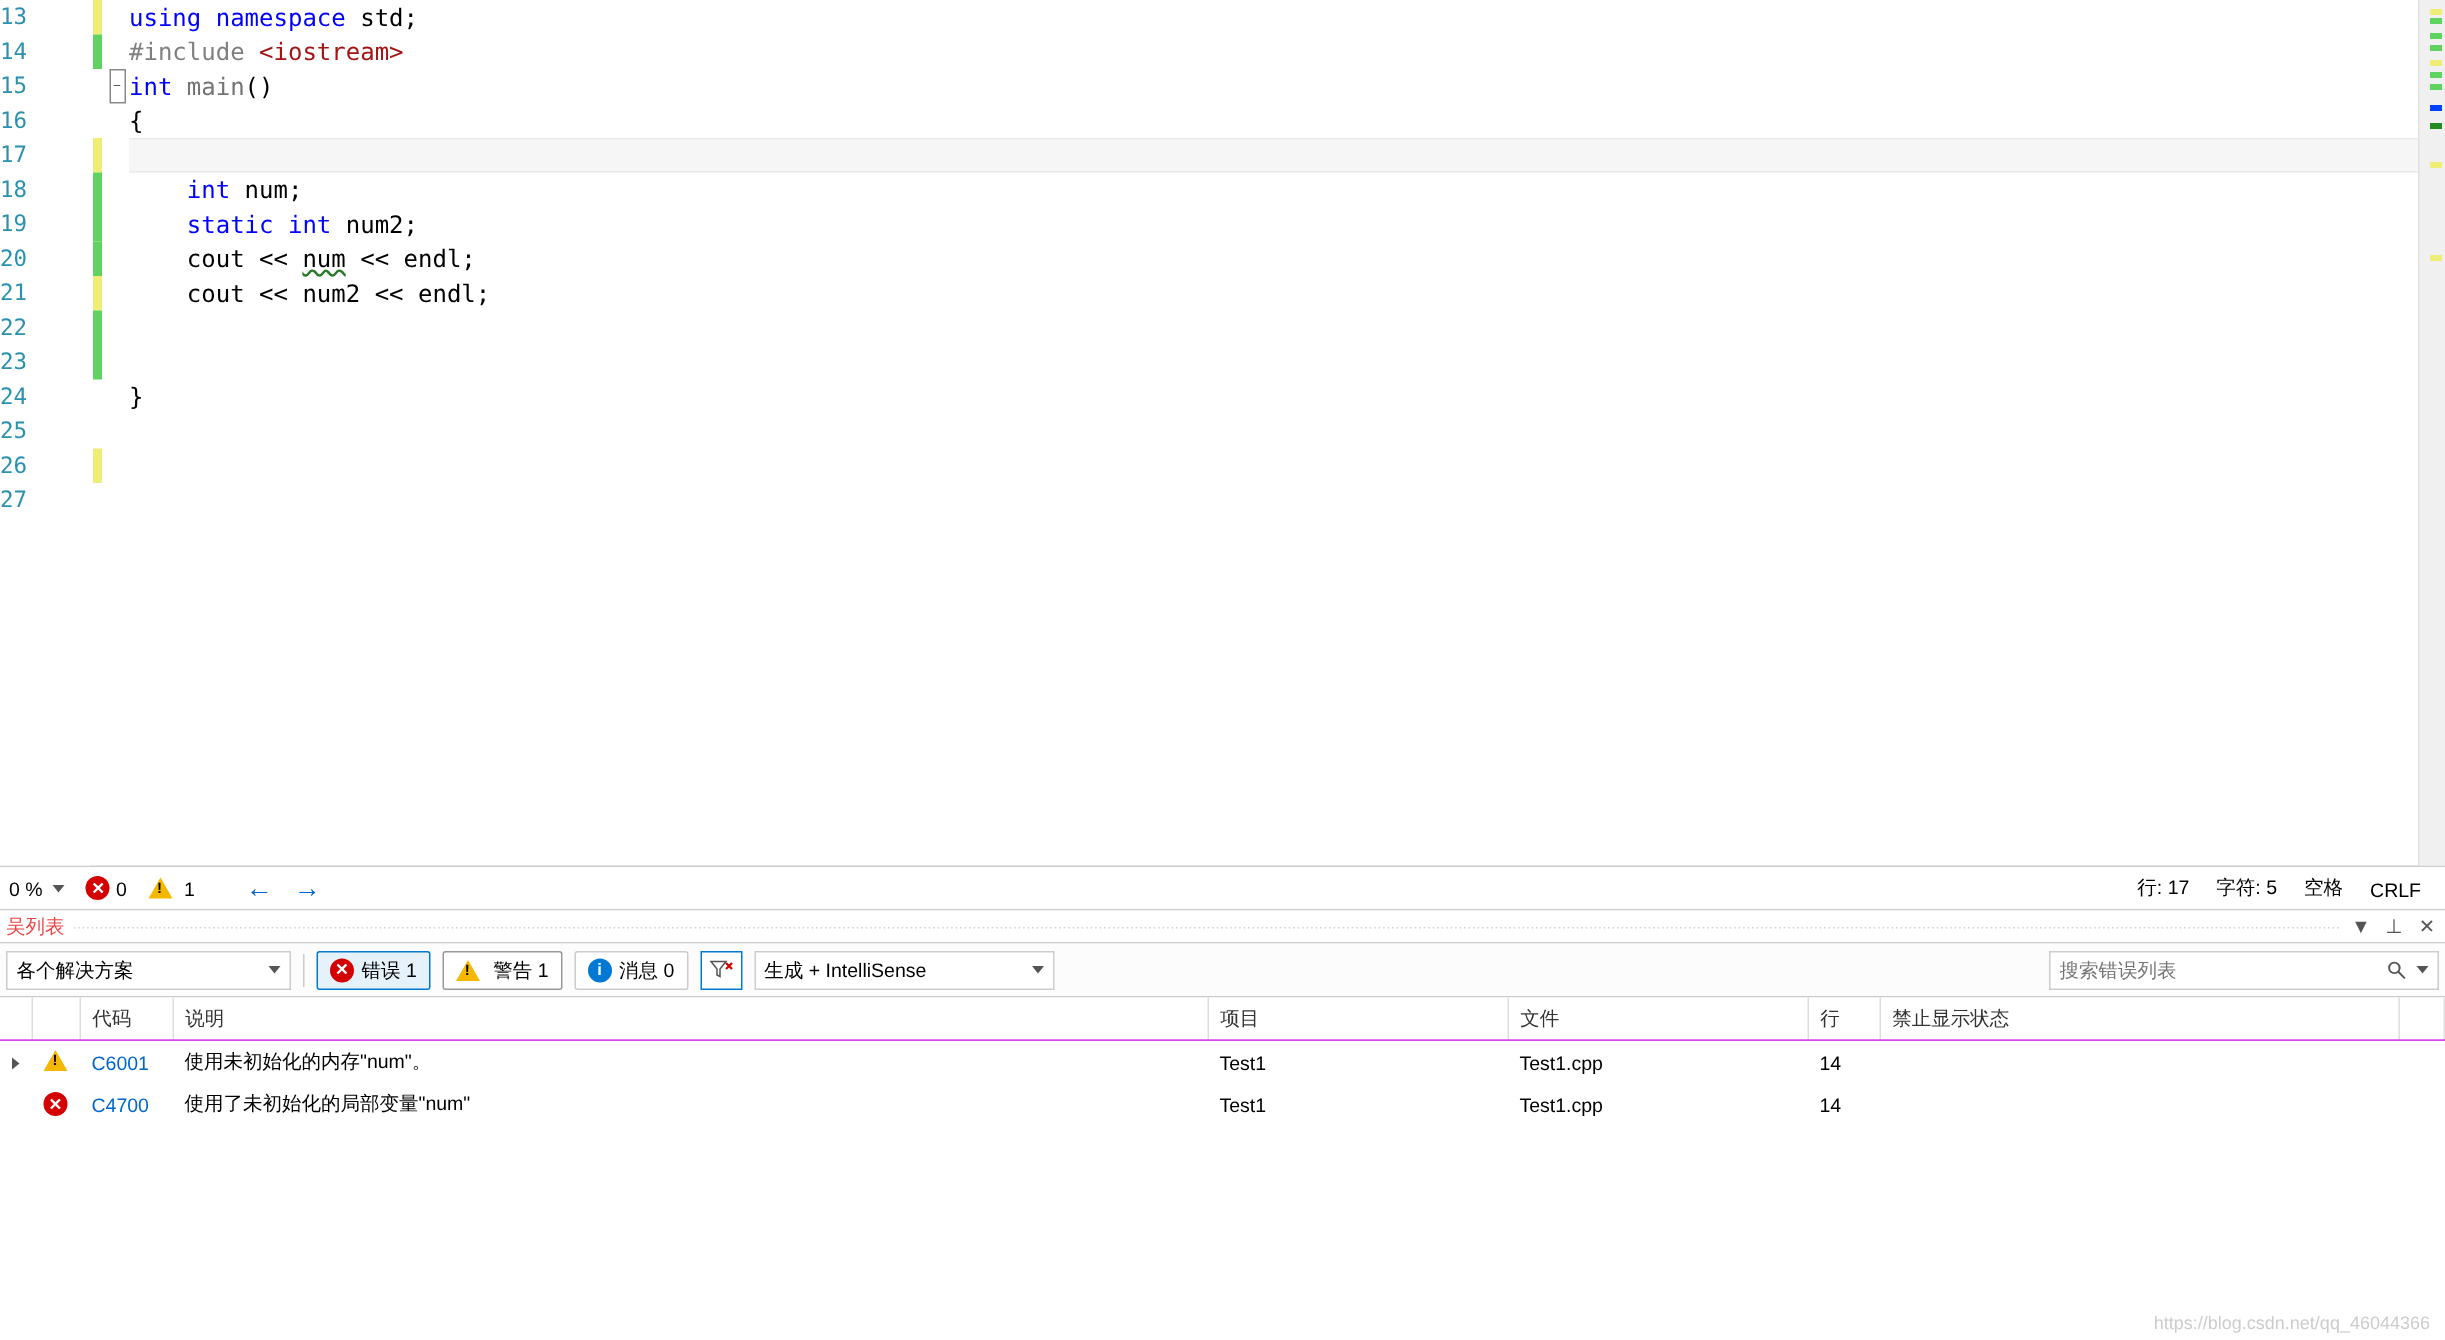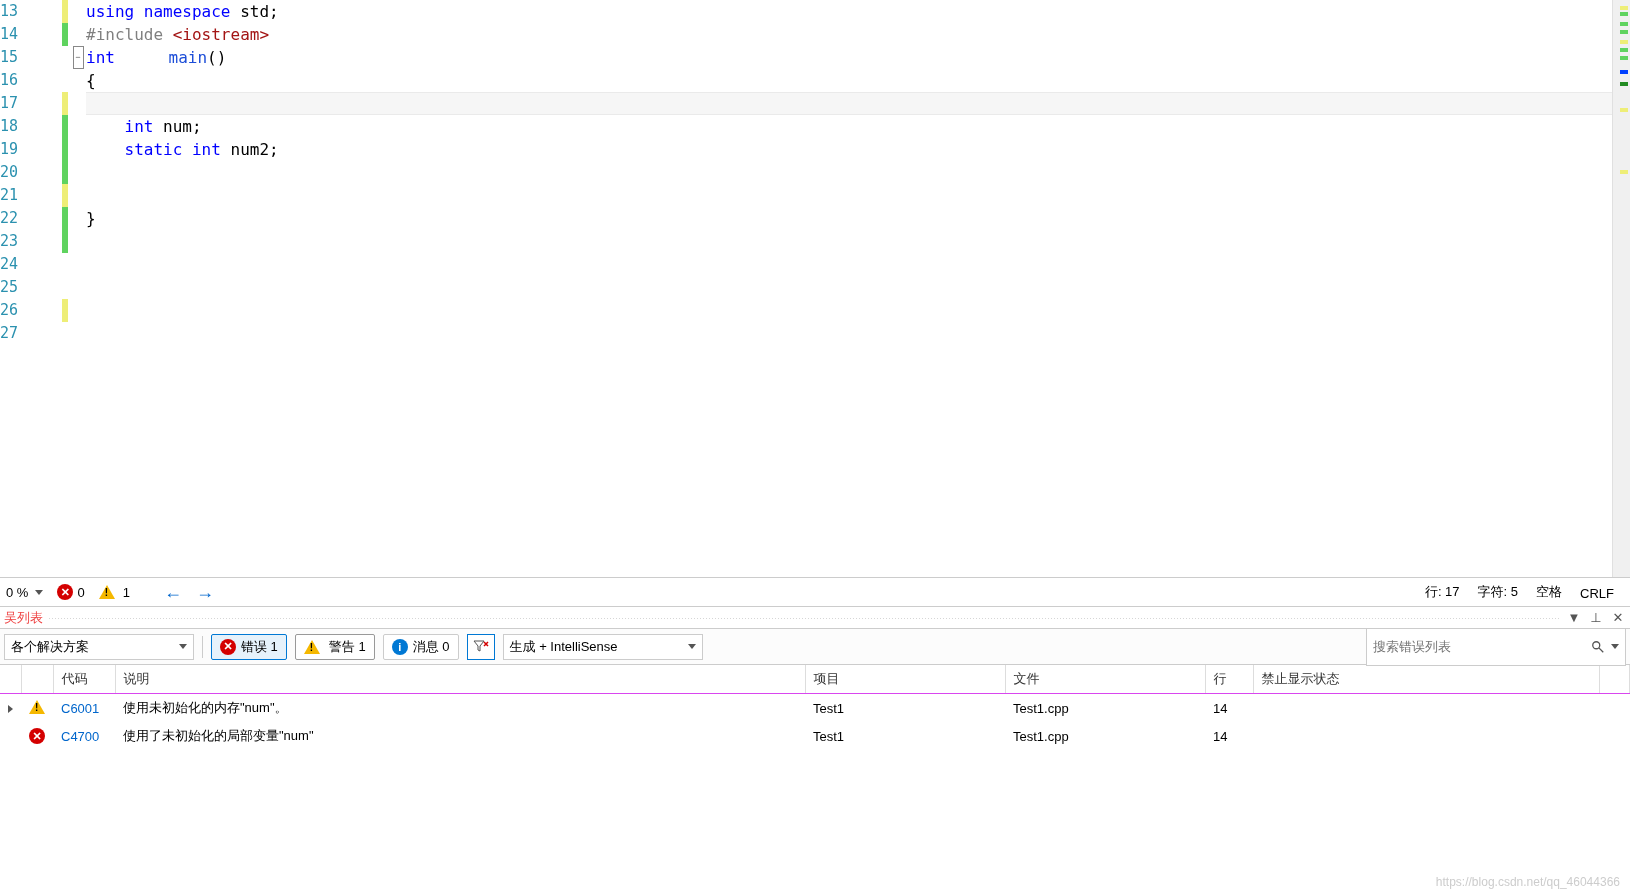--- a/index.html
+++ b/index.html
@@ -13,21 +13,21 @@
 .cb-yellow { background: #eeee77; }
 .code-outline { width: 16px; }
 .code-outline div { height: 23px; display: flex; align-items: center; justify-content: center; }
 .collapse-box { width: 11px; height: 11px; border: 1px solid #888; font-size: 9px; line-height: 9px; text-align: center; color: #555; cursor: pointer; background: #fff; }
 .code-col { flex: 1; font-family: Consolas, monospace; font-size: 16px; position: relative; }
 .code-line { height: 23px; line-height: 23px; white-space: pre; display: flex; }
 .code-line.current { background: #f6f6f6; border-top: 1px solid #eaeaea; border-bottom: 1px solid #eaeaea; height: 23px; line-height: 21px; }
 .kw-blue { color: #0000ff; }
 .kw-preproc { color: #808080; }
 .kw-red { color: #a31515; }
-.kw-teal { color: #1d4ed8; margin-left: 44px; }
+.kw-teal { color: #737373; }
 .squiggle { text-decoration: underline wavy #2a7a2a; text-decoration-skip-ink: none; }
 .txt { color: #000; }
 .scroll-right { position: absolute; right: 0; top: 0; width: 18px; height: 577px; background: #f0f0f0; border-left: 1px solid #e0e0e0; }
 .scroll-right .mark { position: absolute; right: 2px; width: 8px; height: 4px; }
 .mk-g { background: #5fd35f; }
 .mk-y { background: #eeee77; }
 .mk-b { background: #0040ff; height: 2px; width: 14px; right: 2px; }
 .mk-sq { width: 6px; height: 6px; background: #228b22; right: 3px; }
 
 .status-bar { height: 30px; border-top: 1px solid #ccc; border-bottom: 1px solid #ccc; display: flex; align-items: center; padding: 0 6px; background: #fff; font-size: 13px; gap: 8px; }
@@ -42,21 +42,21 @@
 .panel-ctrls { display: flex; gap: 6px; align-items: center; }
 .panel-ctrl { width: 16px; height: 16px; display: flex; align-items: center; justify-content: center; cursor: pointer; color: #555; }
 
 .toolbar { height: 36px; display: flex; align-items: center; padding: 4px 4px; gap: 8px; border-bottom: 1px solid #ccc; background: #fcfcfc; }
 .tb-dropdown { height: 26px; border: 1px solid #ccc; display: flex; align-items: center; padding: 0 6px; min-width: 130px; background: #fff; cursor: pointer; position: relative; }
 .tb-dropdown .dd-arrow2 { position: absolute; right: 6px; }
 .tb-btn { height: 26px; border: 1px solid #999; display: flex; align-items: center; padding: 0 8px; gap: 5px; background: #fff; cursor: pointer; border-radius: 2px; }
 .tb-btn.selected { border-color: #0078d4; background: #e6f2fb; }
 .tb-divider { width: 1px; height: 22px; background: #ccc; }
 .tb-icon-btn { width: 28px; height: 26px; border: 1px solid #0078d4; display: flex; align-items: center; justify-content: center; cursor: pointer; background: #fff; }
-.tb-search { margin-left: auto; width: 260px; height: 38px; border: 1px solid #ccc; display: flex; align-items: center; padding: 0 6px; background: #fff; }
+.tb-search { margin-left: auto; width: 260px; height: 26px; border: 1px solid #ccc; display: flex; align-items: center; padding: 0 6px; background: #fff; }
 .tb-search input { border: 0; outline: 0; flex: 1; font-size: 13px; color: #999; background: transparent; }
 
 .err-table { width: 100%; border-collapse: collapse; font-size: 13px; }
 .err-table th { text-align: left; font-weight: normal; padding: 5px 8px; border-right: 1px solid #ddd; background: #fff; color: #333; border-bottom: 1px solid #d946ef; }
 .err-table td { padding: 5px 8px; vertical-align: middle; }
 .err-table .c-exp { width: 18px; }
 .err-table .c-ico { width: 26px; }
 .err-table .c-code { width: 62px; }
 .err-table .c-desc { width: 690px; }
 .err-table .c-proj { width: 200px; }
@@ -130,20 +130,22 @@
       <div></div>
     </div>
   <div class="code-col" id="codecol">
       <div class="code-line"><span class="kw-blue">using </span><span class="kw-blue">namespace </span><span class="txt">std;</span></div>
       <div class="code-line"><span class="kw-preproc">#include </span><span class="kw-red">&lt;iostream&gt;</span></div>
       <div class="code-line"><span class="kw-blue">int </span><span class="kw-teal">main</span><span class="txt">()</span></div>
       <div class="code-line"><span class="txt">{</span></div>
       <div class="code-line current"><span class="txt"></span></div>
       <div class="code-line"><span class="kw-blue">    int </span><span class="txt">num;</span></div>
       <div class="code-line"><span class="kw-blue">    static </span><span class="kw-blue">int </span><span class="txt">num2;</span></div>
+      <div class="code-line"><span class="txt">    cout &lt;&lt; </span><span class="squiggle">num</span><span class="txt"> &lt;&lt; endl;</span></div>
+      <div class="code-line"><span class="txt">    cout &lt;&lt; num2 &lt;&lt; endl;</span></div>
       <div class="code-line"><span class="txt"></span></div>
       <div class="code-line"><span class="txt"></span></div>
       <div class="code-line"><span class="txt">}</span></div>
       <div class="code-line"><span class="txt"></span></div>
       <div class="code-line"><span class="txt"></span></div>
       <div class="code-line"><span class="txt"></span></div>
     </div>
   <div class="scroll-right">
     <div class="mark mk-y" style="top:6px"></div>
     <div class="mark mk-g" style="top:12px"></div>

